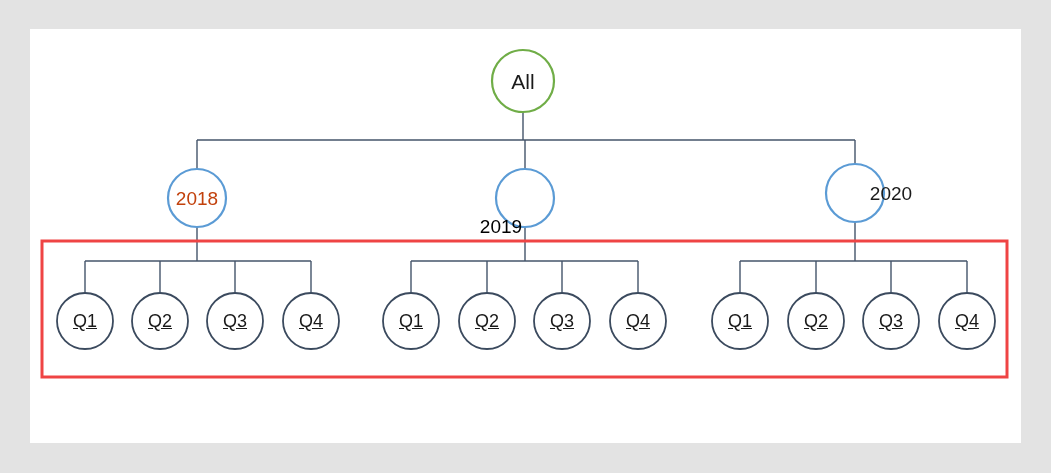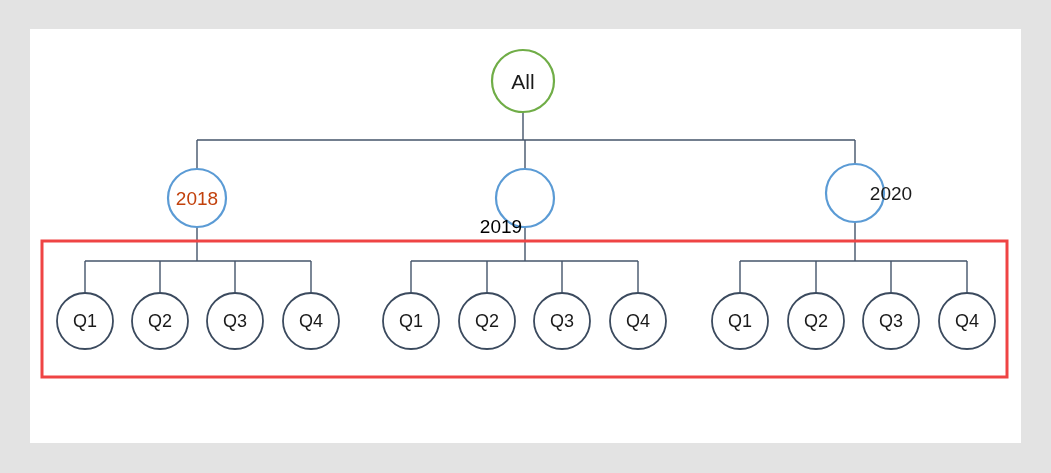--- a/index.html
+++ b/index.html
@@ -37,21 +37,21 @@
     position: absolute;
     transform: translate(-50%, -50%);
     color: #1a1a1a;
     text-align: center;
     white-space: nowrap;
     line-height: 1;
     pointer-events: none;
   }
   .label-root  { font-size: 21px; }
   .label-year  { font-size: 19px; }
-  .label-qtr   { font-size: 18px; }
+  .label-qtr   { font-size: 18px; text-decoration: underline; }
 </style>
 </head>
 <body>
 
 <div id="canvas">
 
   <div id="white-panel"></div>
 
   <svg id="diagram-svg" viewBox="0 0 1051 473">
     <g id="connectors">

